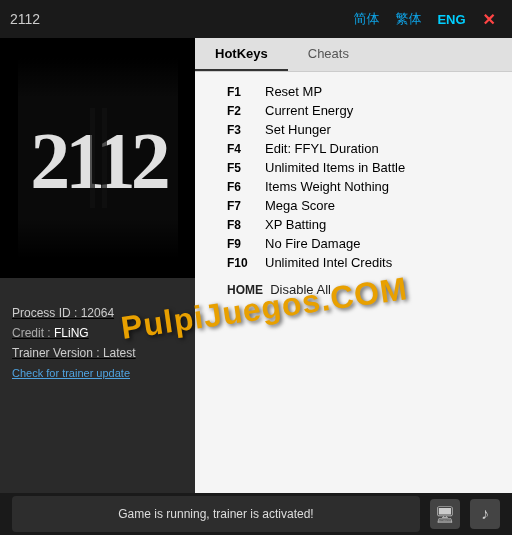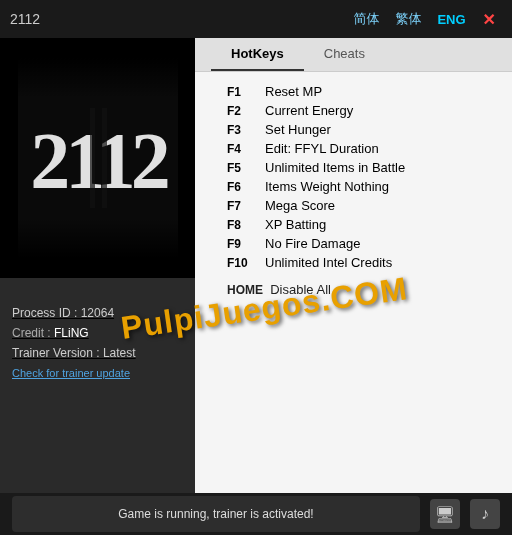--- a/index.html
+++ b/index.html
@@ -24,21 +24,21 @@
       color: #ccc;
       font-size: 14px;
       flex: 1;
     }
     #title-bar .lang-bar {
       display: flex;
       align-items: center;
       gap: 6px;
     }
     #title-bar .lang-btn {
-      color: #7dd3fc;
+      color: #0ea5e9;
       font-size: 13px;
       cursor: pointer;
       padding: 2px 5px;
     }
     #title-bar .lang-btn.active {
       color: #00cfff;
       font-weight: bold;
     }
     #title-bar .close-btn {
       color: #ff4444;
@@ -114,21 +114,20 @@
       padding: 8px 20px;
       font-size: 13px;
       color: #555;
       cursor: pointer;
       border-bottom: 2px solid transparent;
     }
     .tab.active {
       color: #000;
       border-bottom: 2px solid #333;
       font-weight: bold;
-      margin-left: 16px;
     }
 
     #cheat-list {
       flex: 1;
       padding: 10px 32px;
       background: #f5f5f5;
     }
 
     .cheat-item {
       display: flex;

